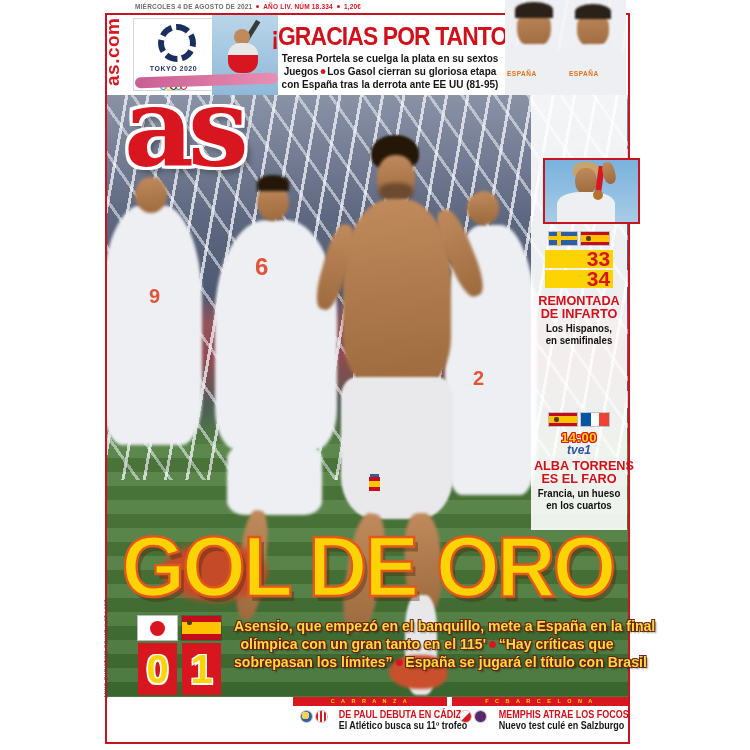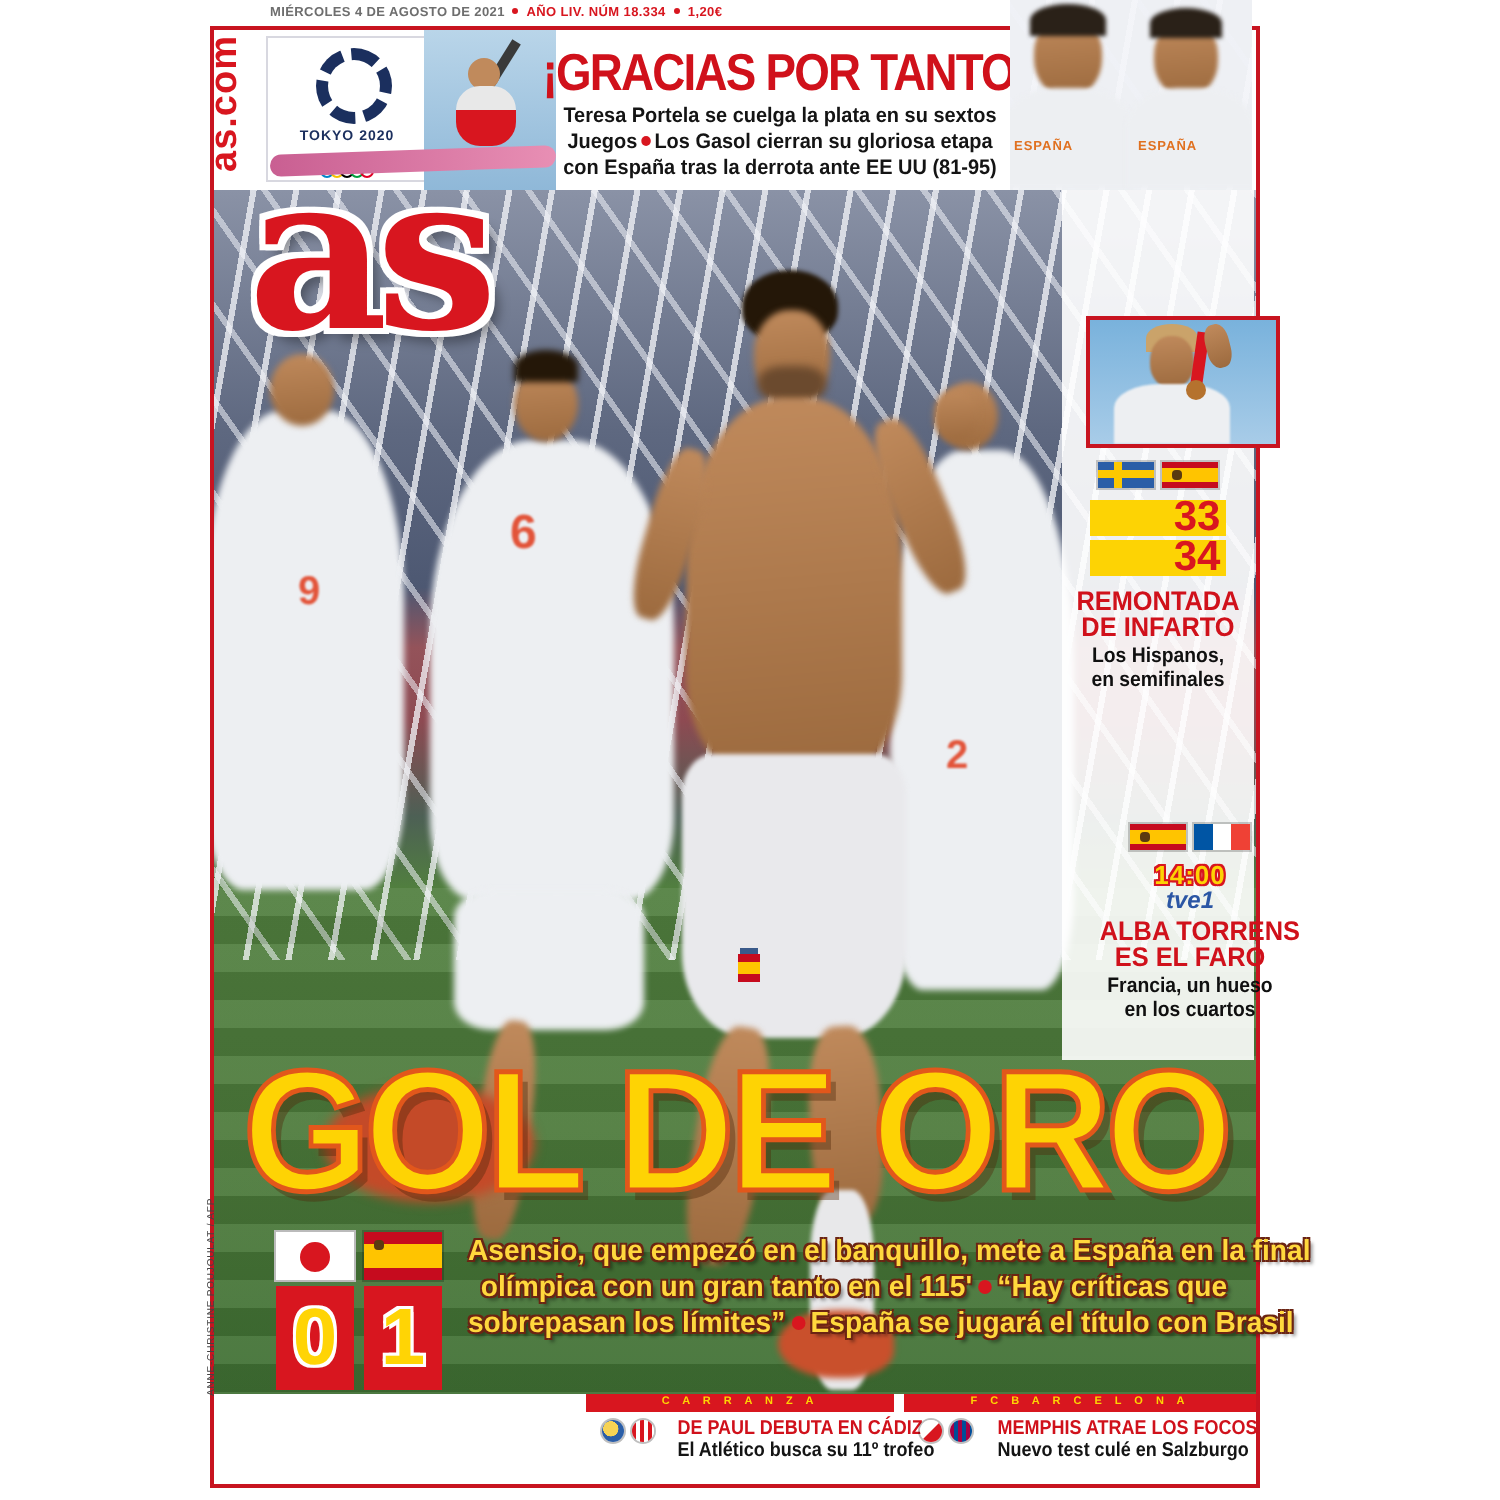--- a/index.html
+++ b/index.html
@@ -191,21 +191,21 @@
   <div class="abs ctr" style="left:531px;top:231px;width:96px;">
     <div><span class="flag flag-se"></span> <span class="flag flag-es"></span></div>
     <div style="margin-top:1px;"><span class="mini-score">33</span> <span class="mini-score">34</span></div>
     <div class="sb-title" style="margin-top:4px;">REMONTADA</div>
     <div class="sb-title">DE INFARTO</div>
     <div class="sb-body" style="margin-top:3px;">Los Hispanos,</div>
     <div class="sb-body">en semifinales</div>
   </div>
 
 
-  <div class="abs ctr" style="left:531px;top:412px;width:96px;padding-left:16px;">
+  <div class="abs ctr" style="left:531px;top:412px;width:96px;">
     <div><span class="flag flag-es"></span> <span class="flag flag-fr"></span></div>
     <div class="sb-time">14:00</div>
     <div class="tve" style="margin-top:-2px;">tve1</div>
     <div class="sb-title" style="margin-top:2px;">ALBA TORRENS</div>
     <div class="sb-title">ES EL FARO</div>
     <div class="sb-body" style="margin-top:3px;">Francia, un hueso</div>
     <div class="sb-body">en los cuartos</div>
   </div>
 
   <div class="abs goldeoro ctr" style="left:107px;top:528px;width:521px;">GOL DE ORO</div>

